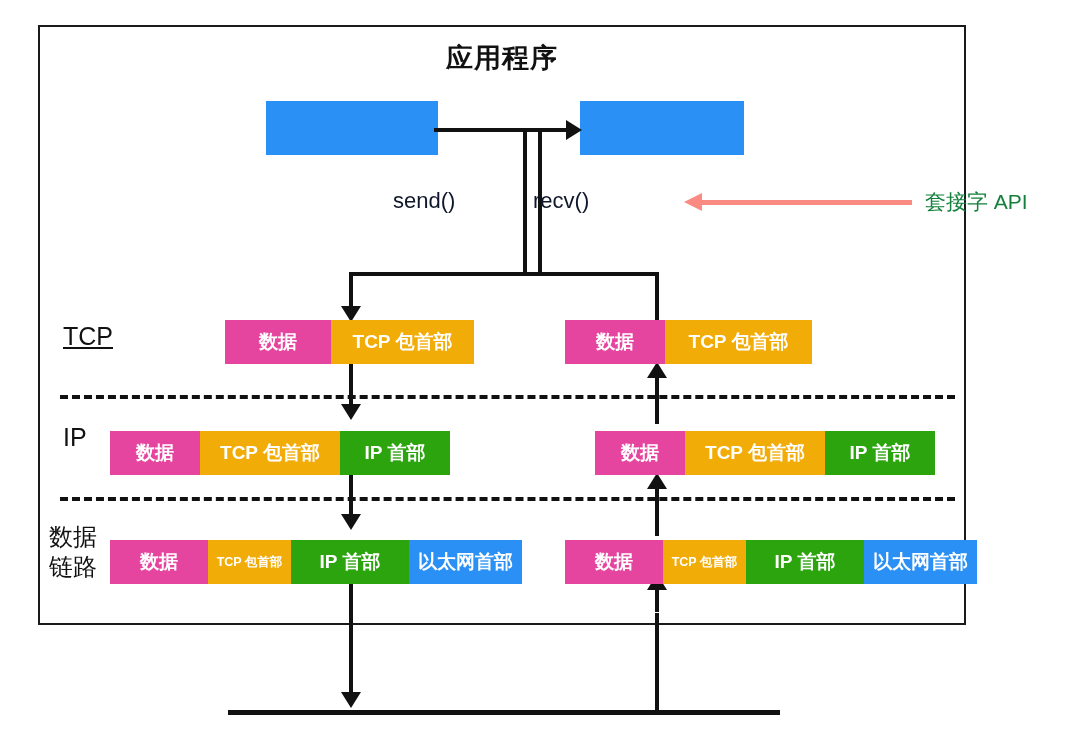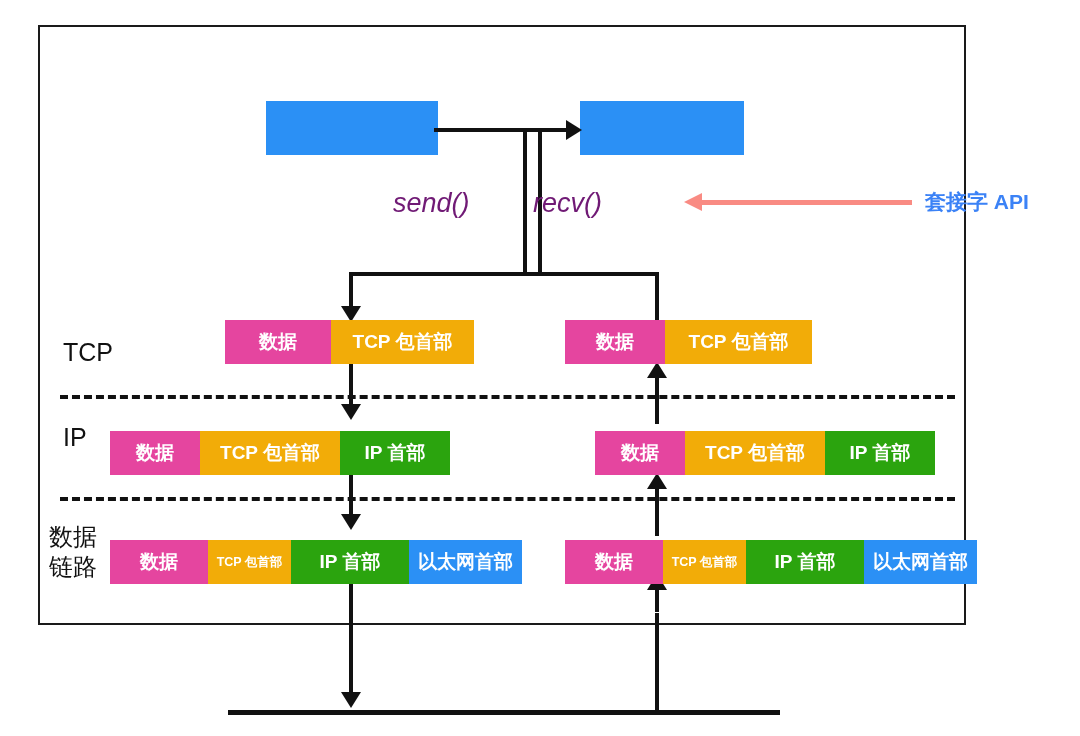--- a/index.html
+++ b/index.html
@@ -53,21 +53,21 @@
 
   
   .layer-label {
     position: absolute;
     font-size: 25px;
     font-weight: normal;
     color: #111111;
     white-space: pre-line;
     line-height: 1.08;
   }
-  .layer-label.tcp  { left: 63px;  top: 339px; }
+  .layer-label.tcp  { left: 63px;  top: 323px; text-decoration: underline; }
   .layer-label.ip   { left: 63px;  top: 424px; }
   .layer-label.link { left: 49px;  top: 522px; font-size: 24px; line-height: 1.25; }
 
   
   .packet {
     position: absolute;
     display: flex;
     height: 44px;
   }
   .seg {
@@ -126,35 +126,34 @@
   }
   .arrow-right {
     border-top: 10px solid transparent;
     border-bottom: 10px solid transparent;
     border-left: 16px solid #111111;
   }
 
   
   .call-label {
     position: absolute;
-    font-size: 27px;
-    color: #701a75;
-    font-style: italic;
+    font-size: 22px;
+    color: #0f172a;
   }
   .call-label.send { left: 393px; top: 188px; }
   .call-label.recv { left: 533px; top: 188px; }
 
   
   .api-label {
     position: absolute;
     left: 925px;
     top: 188px;
     font-size: 21px;
-    font-weight: bold;
-    color: #3b82f6;
+    font-weight: normal;
+    color: #15803d;
     white-space: nowrap;
   }
   .api-arrow-line {
     position: absolute;
     left: 700px;
     top: 200px;
     width: 212px;
     height: 5px;
     background: #f98b83;
   }
@@ -178,20 +177,21 @@
     height: 5px;
     background: #111111;
   }
 </style>
 </head>
 <body>
 
 <div id="canvas">
 
   <div class="app-frame"></div>
+  <div class="app-title">应用程序</div>
 
   <div class="app-box left"></div>
   <div class="app-box right"></div>
 
   <div class="ln h" style="left:434px; top:128px; width:108px;"></div>
   <div class="ln v" style="left:538px; top:128px; height:148px;"></div>
   <div class="ln h" style="left:349px; top:272px; width:193px;"></div>
   <div class="ln v" style="left:349px; top:272px; height:46px;"></div>
   <div class="arrow-down" style="left:341px; top:306px;"></div>
 

